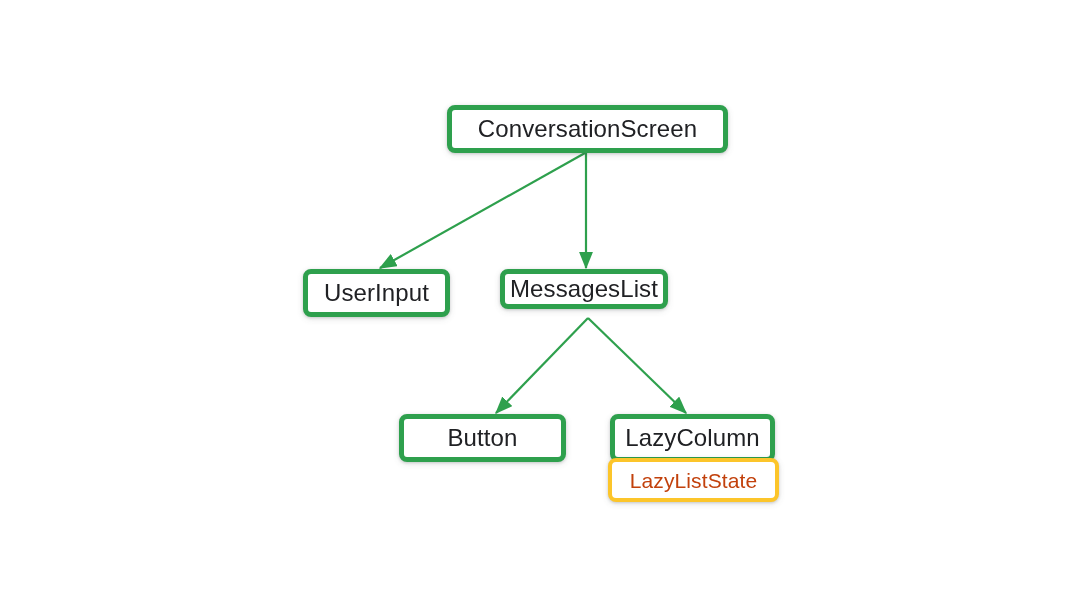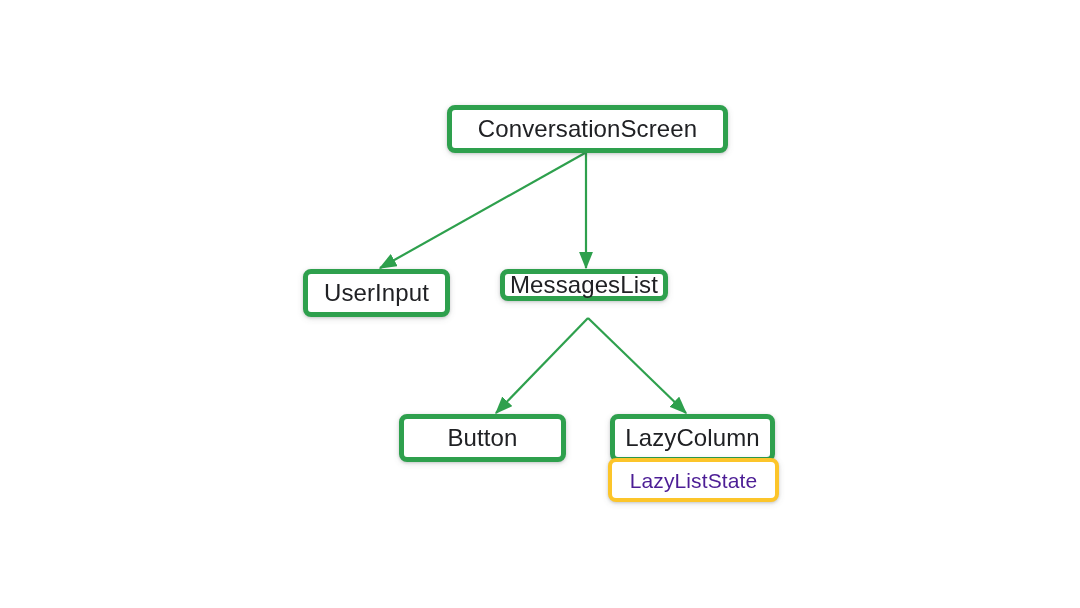--- a/index.html
+++ b/index.html
@@ -35,36 +35,36 @@
     white-space: nowrap;
     box-shadow: 0 1px 3px rgba(60,64,67,0.22), 0 2px 7px rgba(60,64,67,0.12);
   }
   .node-green {
     border: 5px solid #2ea04d;
     color: #202124;
     z-index: 3;
   }
   .node-yellow {
     border: 4px solid #fcc52a;
-    color: #4c1d95;
+    color: #c2410c;
     z-index: 4;
   }
   .node-label {
     font-size: 24px;
     line-height: 1;
     letter-spacing: 0.1px;
   }
   .node-yellow .node-label {
     font-size: 21px;
   }
 
   
   #node-conversationscreen { left: 447px; top: 105px; width: 281px;  height: 48px; }
   #node-userinput          { left: 303px; top: 269px; width: 147px;  height: 48px; }
-  #node-messageslist       { left: 500px; top: 269px; width: 168px;  height: 32px; }
+  #node-messageslist       { left: 500px; top: 269px; width: 168px;  height: 40px; }
   #node-button             { left: 399px; top: 414px; width: 167px;  height: 48px; }
   #node-lazycolumn         { left: 610px; top: 414px; width: 165px;  height: 48px; }
   #node-lazyliststate      { left: 608px; top: 458px; width: 171px;  height: 44px; }
 </style>
 </head>
 <body>
 
 <div id="canvas">
 
   <svg id="edge-layer" viewBox="0 0 1080 608" xmlns="http://www.w3.org/2000/svg">

